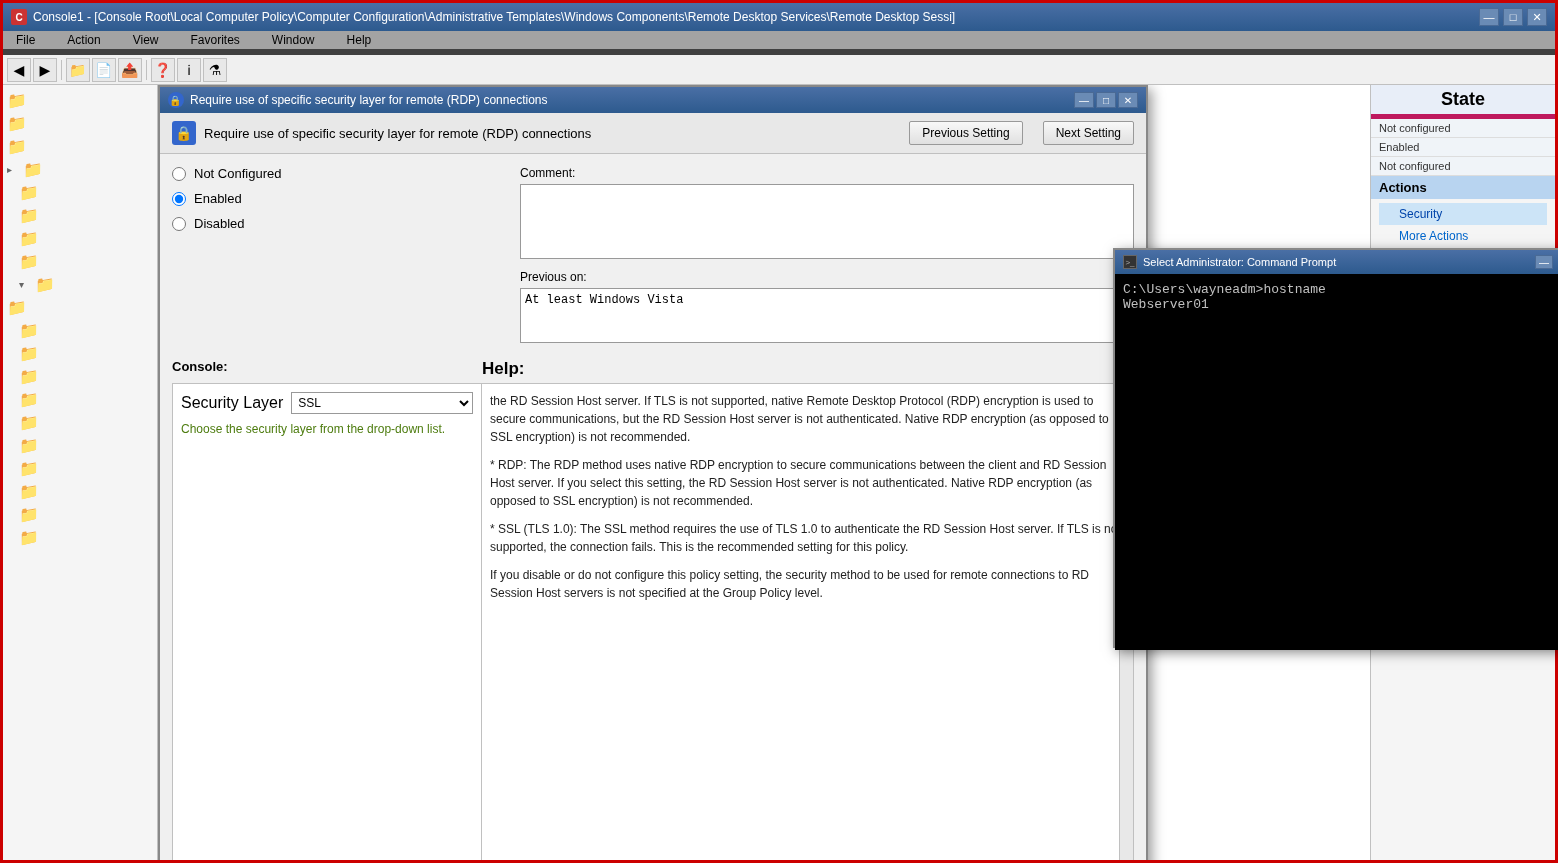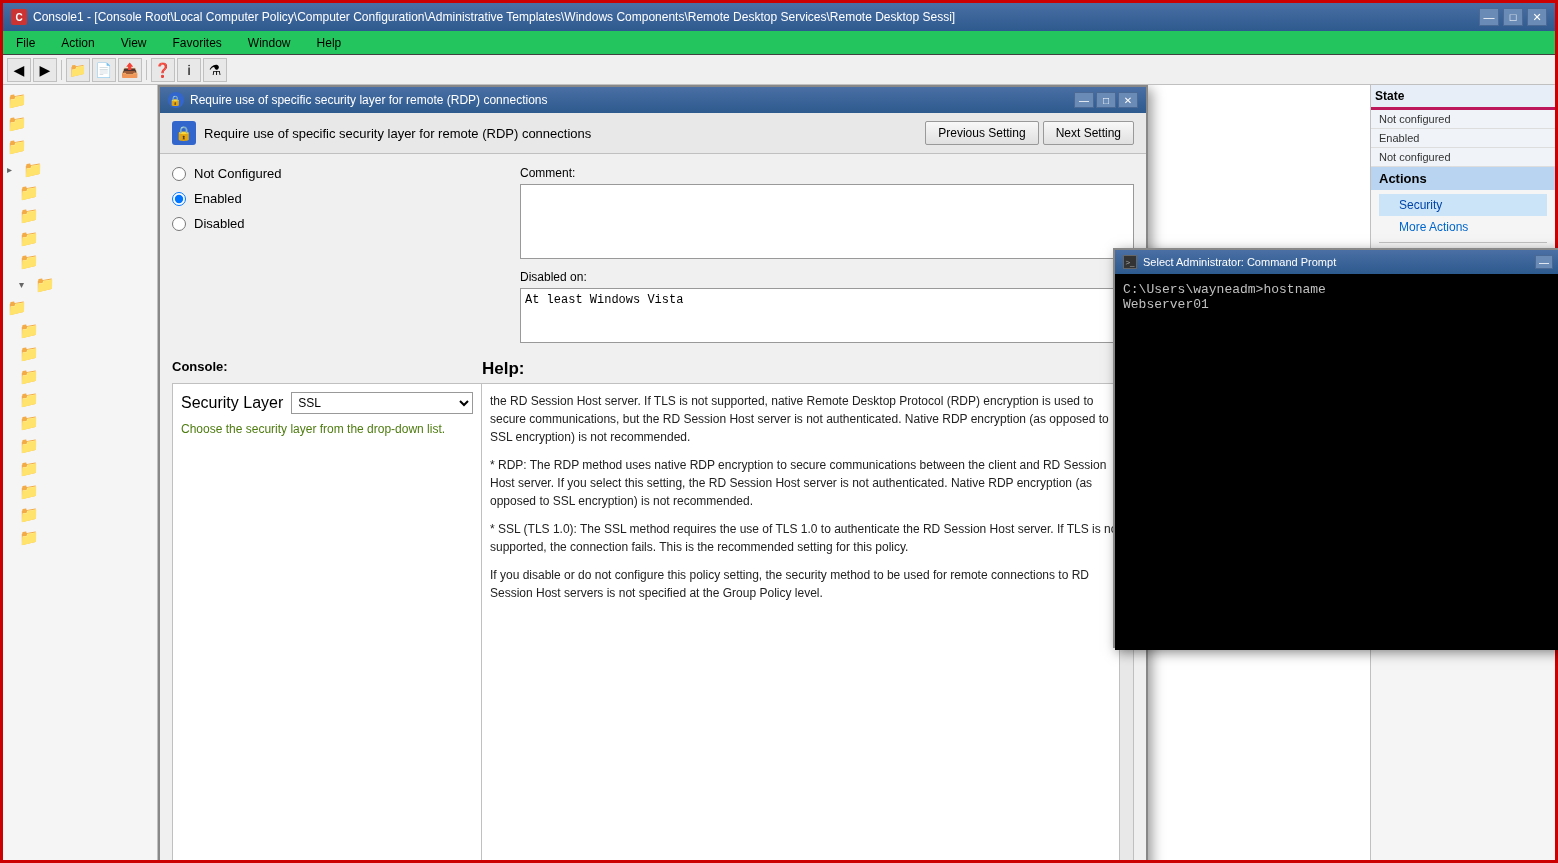--- a/index.html
+++ b/index.html
@@ -53,27 +53,27 @@
       color: white;
       font-size: 11px;
       display: flex;
       align-items: center;
       justify-content: center;
       cursor: pointer;
     }
 
     
     .menu-bar {
-      background: #22c55e;
-      border-bottom: 1px solid #404040;
+      background: #a3a3a3;
+      border-bottom: 6px solid #404040;
       padding: 2px 4px;
       display: flex;
       align-items: center;
       height: 24px;
-      gap: 8px;
+      gap: 14px;
     }
     .menu-item {
       padding: 2px 8px;
       font-size: 12px;
       cursor: pointer;
       border: 1px solid transparent;
     }
 
     
     .toolbar {
@@ -222,21 +222,21 @@
       justify-content: center;
       color: white;
       font-size: 14px;
     }
     .dialog-header-title {
       font-size: 13px;
       font-weight: normal;
     }
     .nav-buttons {
       display: flex;
-      gap: 4px;
+      gap: 20px;
     }
     .nav-btn {
       padding: 4px 12px;
       background: linear-gradient(to bottom, #f8f8f8, #e0e0e0);
       border: 1px solid #999;
       font-size: 12px;
       cursor: pointer;
       border-radius: 2px;
     }
 
@@ -640,21 +640,21 @@
               <input type="radio" name="policy-state" class="radio-input" style="">
               <span>Disabled</span>
             </label>
           </div>
         </div>
 
         <div class="right-area">
           <div class="comment-label">Comment:</div>
           <textarea class="comment-textarea" style=""></textarea>
 
-          <div class="supported-label">Disabled on:</div>
+          <div class="supported-label">Previous on:</div>
           <div style="position:relative; height:55px; border:1px solid #999; background:white;font-family:Liberation Mono, monospace;">
             <div style="padding:4px 20px 4px 4px; font-size:12px;">At least Windows Vista</div>
             <div class="scrollbar-right">
               <div class="scrollbar-thumb"></div>
             </div>
           </div>
         </div>
       </div>
 
       <div class="labels-row">
@@ -689,21 +689,21 @@
         </div>
       </div>
 
     </div>
 
   </div>
 
   <div class="right-panels">
 
     <div style="padding: 0; background: #f0f4f8;">
-      <div style="padding: 4px; font-size:12px; font-weight:bold; background:#e8eef8; border-bottom:3px solid #be185d;">State</div>
+      <div style="text-align:center; padding: 4px; font-size:18px; font-weight:bold; background:#e8eef8; border-bottom:5px solid #be185d;">State</div>
       <div style="font-size:11px; padding:3px 8px; color:#333; border-bottom:1px solid #ddd;">Not configured</div>
       <div style="font-size:11px; padding:3px 8px; color:#333; border-bottom:1px solid #ddd;">Enabled</div>
       <div style="font-size:11px; padding:3px 8px; color:#333; border-bottom:1px solid #ddd;">Not configured</div>
     </div>
 
     <div class="actions-panel">
       <div class="actions-title">Actions</div>
       <a class="actions-item selected">Security</a>
       <a class="actions-item">More Actions</a>
       <div class="panel-divider"></div>

